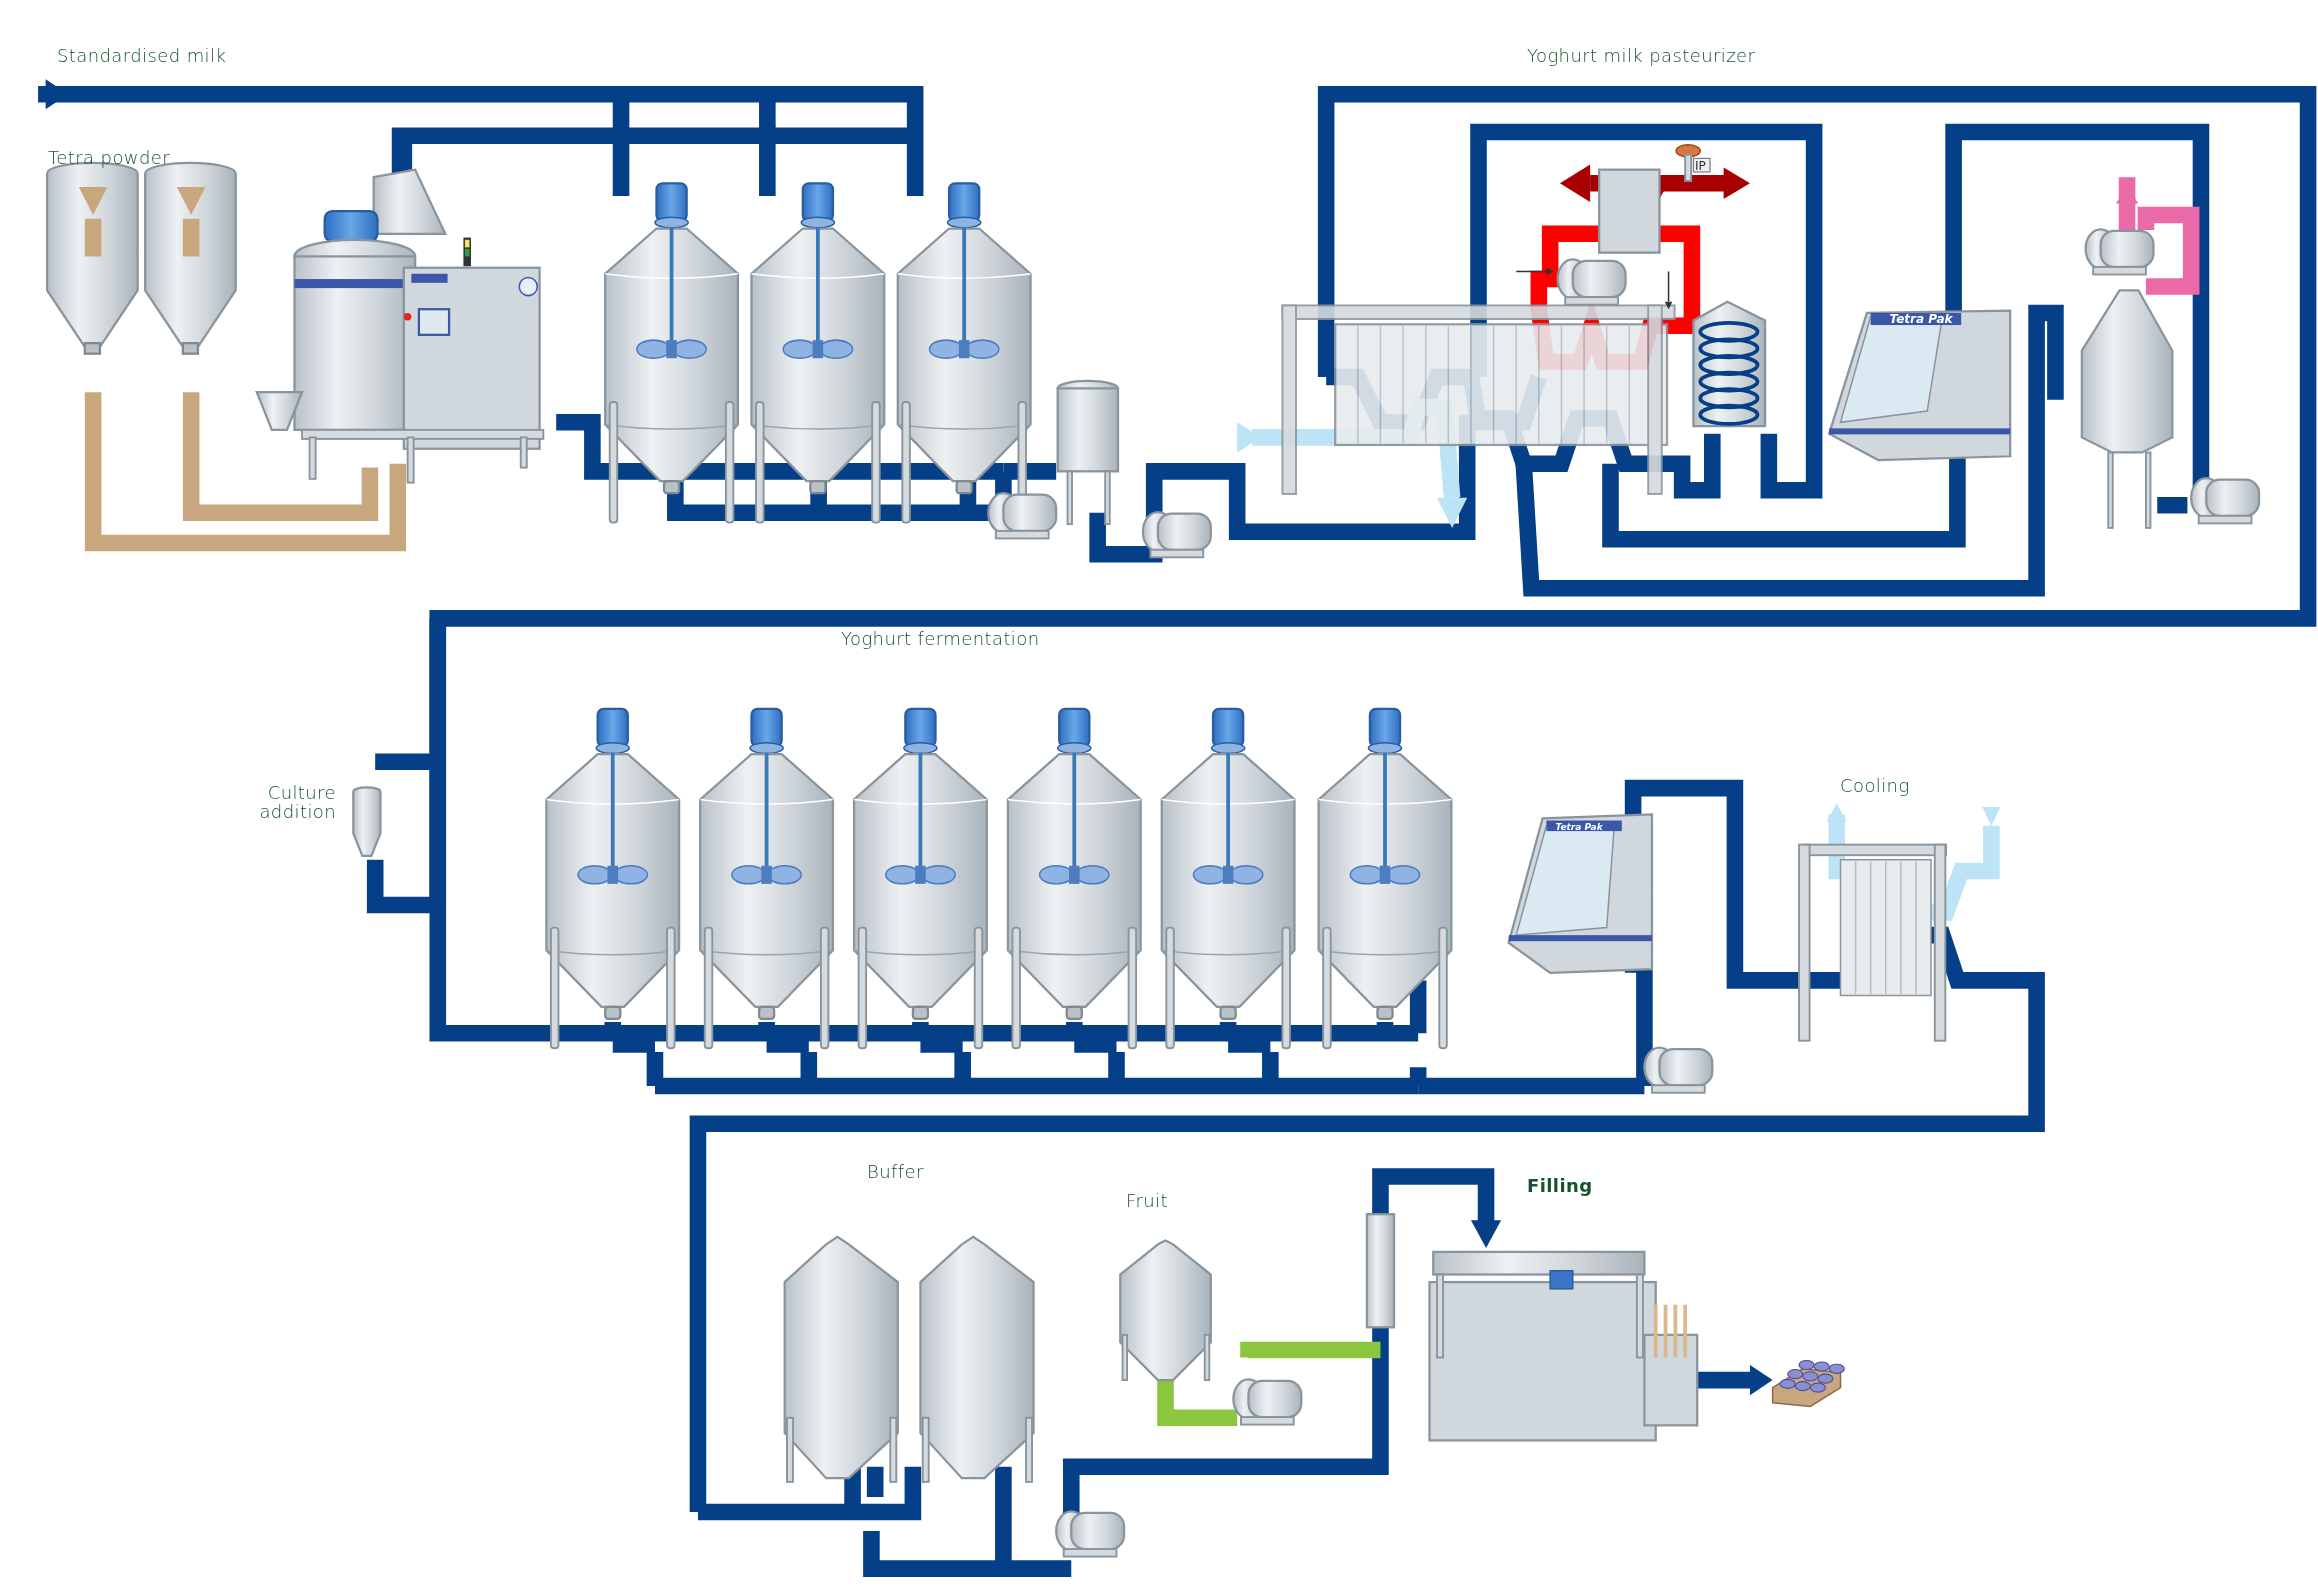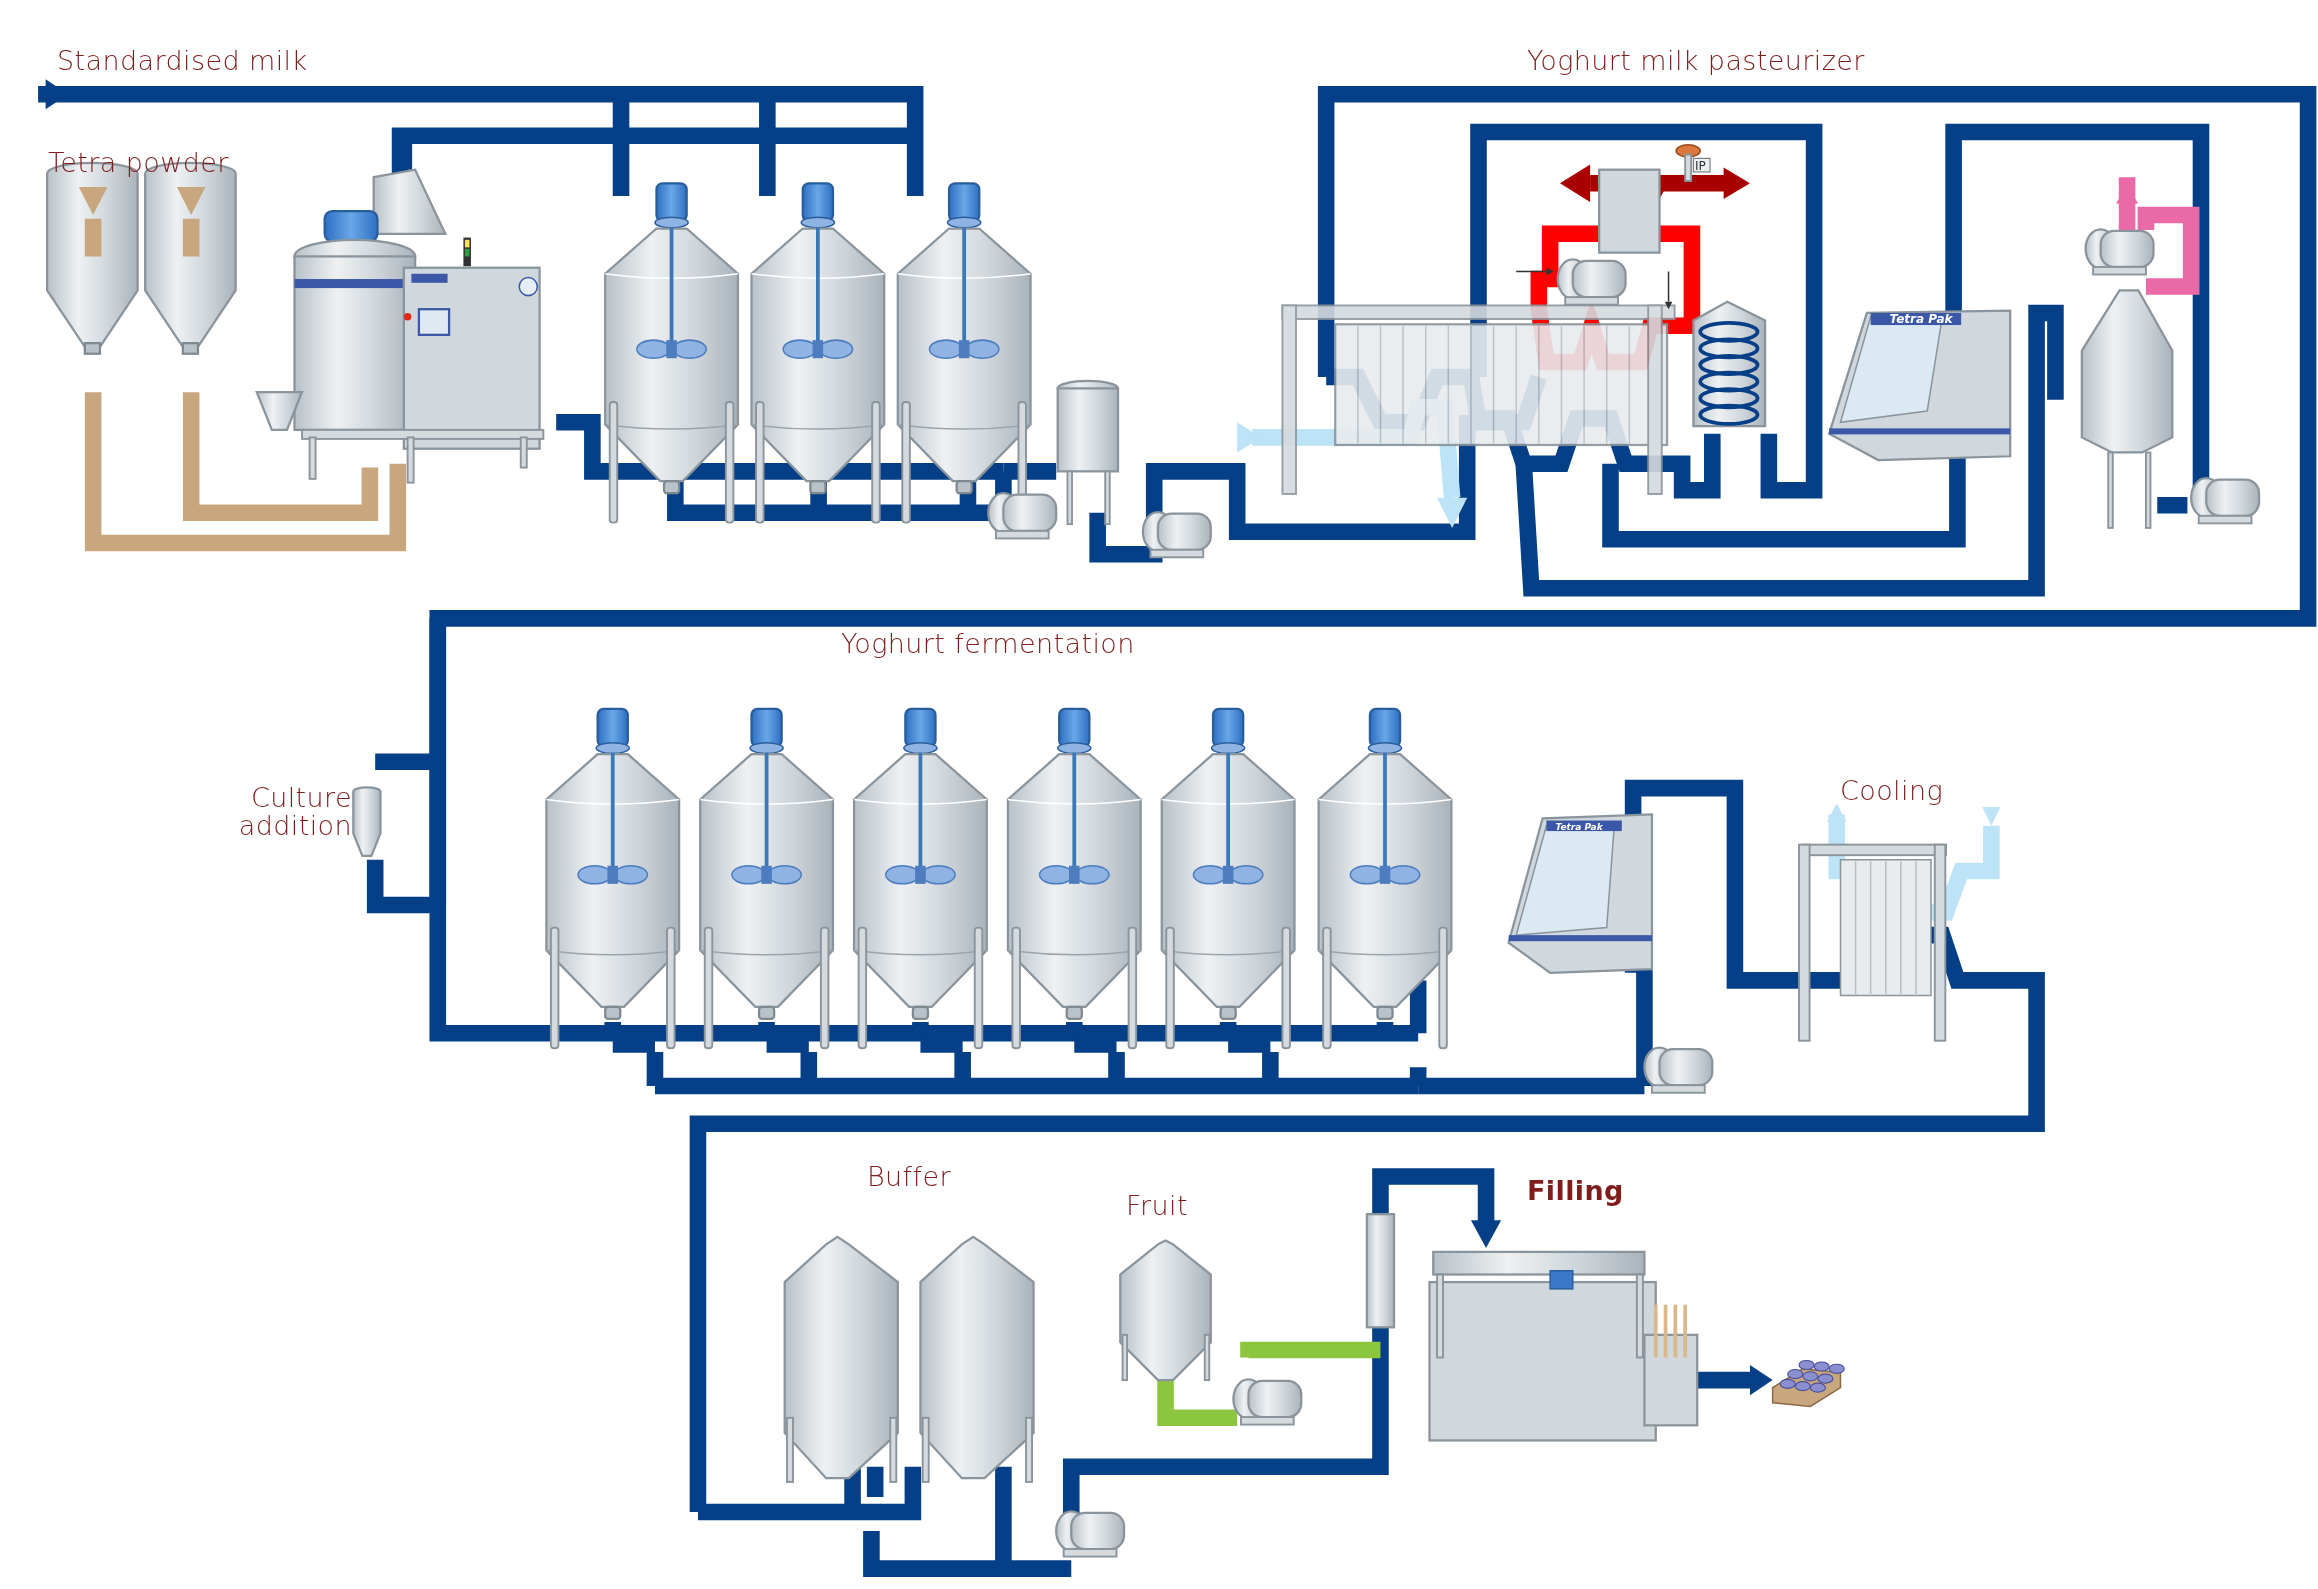--- a/index.html
+++ b/index.html
@@ -1,19 +1,19 @@
 <!DOCTYPE html>
 <html style="font-size:12px"><head>
 <meta charset="utf-8">
 <style>
   html, body { margin:0; padding:0; background:#ffffff; }
   body { width:2319px; height:1589px; position:relative; overflow:hidden;
          font-family:"DejaVu Sans", "Liberation Sans", sans-serif; }
   #canvas { position:absolute; left:0; top:0; }
-  .lbl { position:absolute; color:#7f1d1d; font-size:27px; font-weight:300;
+  .lbl { position:absolute; color:#14532d; font-size:18px; font-weight:300;
          font-family:"DejaVu Sans", sans-serif; letter-spacing:0.4px; white-space:nowrap; line-height:1.05; }
   .lbl-right { text-align:right; }
   .pipe-main { fill:none; stroke:#043f88; stroke-width:22; stroke-linejoin:miter; stroke-linecap:butt; }
   .pipe-powder { fill:none; stroke:#c9a77e; stroke-width:22; }
   .pipe-hot { fill:none; stroke:#ff0000; stroke-width:22; }
   .pipe-steam { fill:none; stroke:#a80000; stroke-width:22; }
   .pipe-cold { fill:none; stroke:#bce3f6; stroke-width:22; }
   .pipe-pink { fill:none; stroke:#ea6aa8; stroke-width:22; }
   .pipe-fruit { fill:none; stroke:#8cc63f; stroke-width:22; }
   .steel { fill:url(#steelGrad); stroke:#8a949c; stroke-width:3; }
@@ -330,21 +330,21 @@
         <ellipse cx="2415" cy="1812" rx="10" ry="6"></ellipse>
         <ellipse cx="2435" cy="1815" rx="10" ry="6"></ellipse>
     </g>
   </g>
 </svg>
 
 <div class="lbl" style="left:57px; top:47px;">Standardised milk</div>
 <div class="lbl" style="left:48px; top:149px;">Tetra powder</div>
 <div class="lbl" style="left:1527px; top:47px;text-align:center;">Yoghurt milk pasteurizer</div>
 <div class="lbl" style="left:841px; top:630px;">Yoghurt fermentation</div>
-<div class="lbl lbl-right" style="left:216px; top:784px; width:136px;">
+<div class="lbl lbl-right" style="left:200px; top:784px; width:136px;">
   <div>Culture</div>
   <div>addition</div>
 </div>
 <div class="lbl" style="left:1840px; top:777px;">Cooling</div>
 <div class="lbl" style="left:867px; top:1163px;">Buffer</div>
 <div class="lbl" style="left:1126px; top:1192px;">Fruit</div>
 <div class="lbl" style="left:1527px; top:1177px;font-weight:bold;">Filling</div>
 
 
 </body></html>

